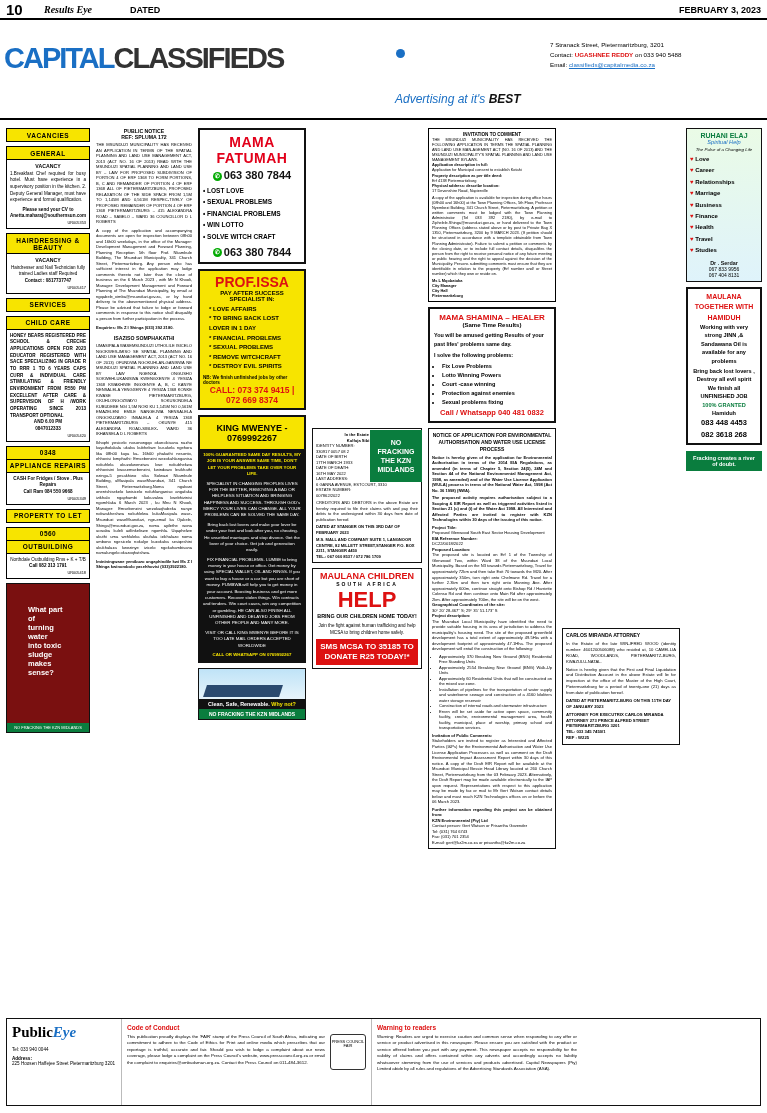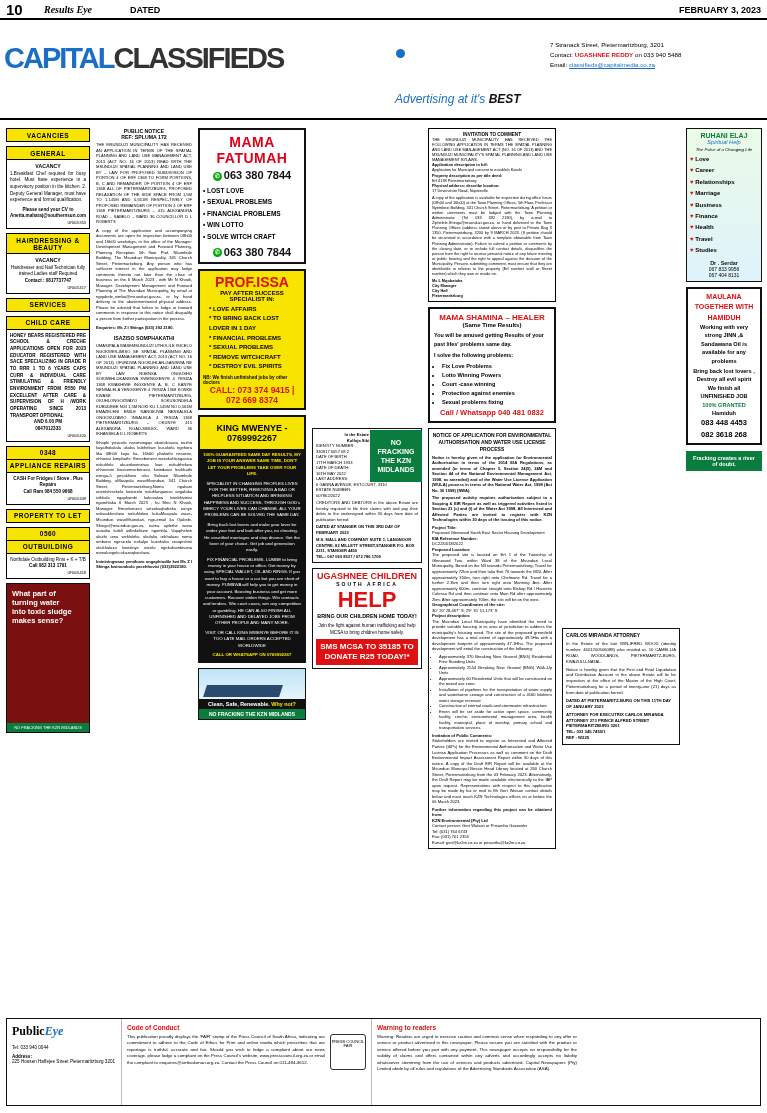--- a/index.html
+++ b/index.html
@@ -129,34 +129,34 @@
 
   .frackbox { background:#0a7d3e; color:#fff; text-align:center; font-weight:bold; font-size:7px; padding:8px 3px; line-height:1.3; }
   .solar { border:1px solid #111; }
   .solar .sky { height:30px; background:linear-gradient(to bottom,#bfe3f7,#e7f4fb); position:relative; }
   .solar .panel { position:absolute; left:6px; bottom:2px; width:72%; height:12px; background:#2b4a6f; transform:skewX(-18deg); }
   .solar .cap { background:#111; color:#fff; font-size:5.4px; text-align:center; padding:2px; font-weight:bold; }
   .solar .cap i { color:#f7e400; font-style:normal; }
 
   .fracknote { background:#0a7d3e; color:#fff; font-size:5px; text-align:center; padding:2px; font-weight:bold; }
 
-  .turnwater { border:1px solid #111; background:#7a1010; color:#fff; padding:5px; }
+  .turnwater { border:1px solid #111; background:#7a1010; color:#fff; padding:21px; }
   .turnwater .h { font-size:7.5px; font-weight:bold; line-height:1.2; }
 
   
   .footer { position:absolute; left:6px; top:1018px; width:755px; height:88px; border:1px solid #111; display:flex; }
   .fcell { padding:5px; border-right:1px solid #bbb; }
   .fcell:last-child { border-right:none; }
   .f1 { width:115px; }
   .f2 { width:250px; }
   .f3 { width:178px; }
   .f4 { width:210px; }
   .footer h5 { margin:0 0 3px; font-size:6.5px; color:#d11; }
   .footer p { margin:0 0 3px; font-size:4.4px; line-height:1.45; text-align:justify; }
-  .pe-logo { font-family:"Liberation Serif", serif; font-size:12px; font-weight:bold; }
+  .pe-logo { font-family:"Liberation Serif", serif; font-size:15px; font-weight:bold; }
   .pe-logo i { color:#1a6fc4; }
   .pressfair { display:inline-block; width:36px; height:36px; border:1px solid #333; border-radius:3px; text-align:center; font-size:4px; line-height:1.1; padding-top:5px; }
   .abclogo { font-size:17px; font-weight:bold; color:#1a6fc4; font-family:"Liberation Serif", serif; }
   .fracklow { background:#0a7d3e; color:#fff; font-size:5.5px; font-weight:bold; text-align:center; padding:4px; }
 
   .est { border:1px solid #111; padding:3px; font-size:4.1px; line-height:1.35; }
   .tiny { font-size:3.9px; line-height:1.3; }
   .mb3 { margin-bottom:3px; }
   .mb5 { margin-bottom:5px; }
 </style>
@@ -353,21 +353,21 @@
       <div>ESTATE NUMBER:</div>
       <div>007862/2022</div>
       <div></div>
       <div class="just" style="margin-top:2px">CREDITORS AND DEBTORS in the above Estate are hereby required to file their claims with and pay their debts to the undersigned within 30 days from date of publication hereof.</div>
       <div class="b" style="margin-top:2px">DATED AT STANGER ON THIS 3RD DAY OF FEBRUARY 2023</div>
       <div class="b" style="margin-top:2px">M.S. MALL AND COMPANY SUITE 1, LANGNOOR CENTRE, 82 MILLETT STREET,STANGER P.O. BOX 2211, STANGER 4450</div>
       <div class="b">TEL.: 067 060 8537 / 072 786 1709</div>
     </div>
 
     <div class="missing">
-      <h3>UGASHNEE CHILDREN</h3>
+      <h3>MAULANA CHILDREN</h3>
       <div class="sa">SOUTH AFRICA</div>
       <div class="help">HELP</div>
       <div class="brg">BRING OUR CHILDREN HOME TODAY!</div>
       <div class="join">Join the fight against human trafficking and help MCSA to bring children home safely.</div>
       <div class="sms">SMS MCSA TO 35185 TO DONATE R25 TODAY!*</div>
     </div>
   </div>
 
   <div class="col" style="left:370px;top:430px;width:52px;">
     <div class="frackbox">NO FRACKING THE KZN MIDLANDS</div>

